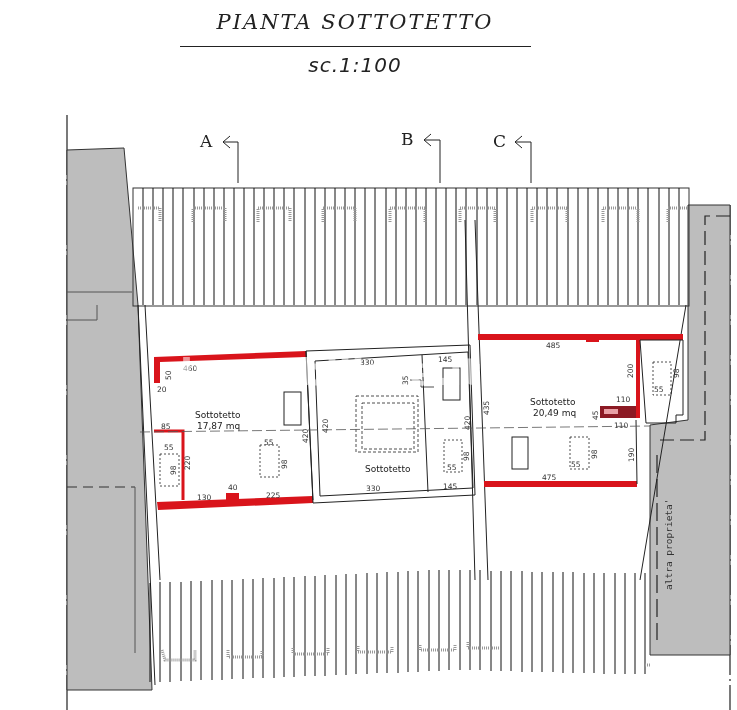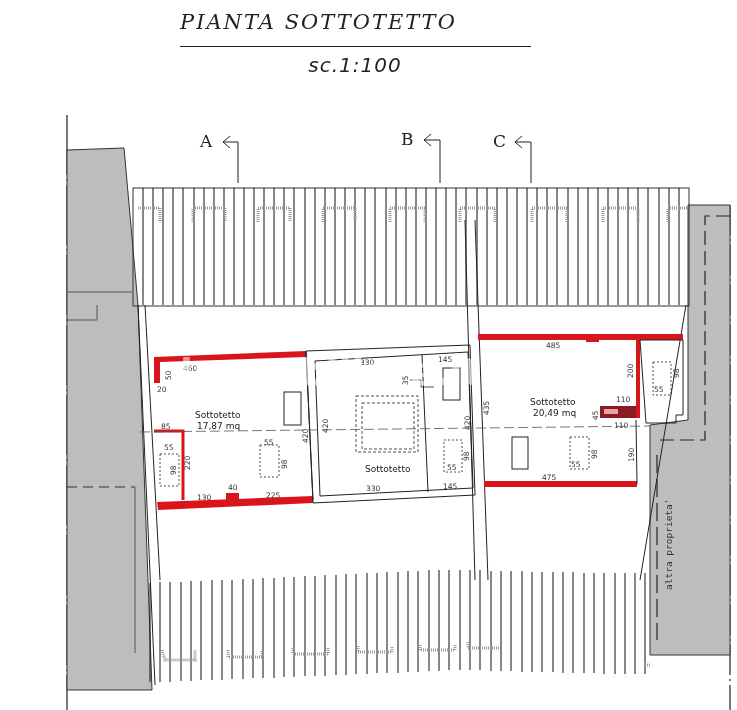--- a/index.html
+++ b/index.html
@@ -1,18 +1,18 @@
 <!DOCTYPE html>
 <html><head>
   <meta charset="utf-8">
   <style>
     html, body { margin: 0; padding: 0; background: #ffffff; }
     body { width: 737px; height: 710px; position: relative; overflow: hidden;
            font-family: "DejaVu Sans", sans-serif; }
-    .title { position: absolute; left: 180px; top: 10px; width: 350px; text-align: left;
+    .title { position: absolute; left: 180px; top: 10px; width: 350px; text-align: center;
              font-family: "DejaVu Serif", serif; font-style: italic; font-size: 21px;
              letter-spacing: 2px; color: #222; }
     .title-rule { position: absolute; left: 180px; top: 46px; width: 351px; height: 0;
                   border-top: 1.5px solid #222; }
     .scale { position: absolute; left: 180px; top: 53px; width: 350px; text-align: center;
              font-family: "DejaVu Sans", sans-serif; font-style: italic; font-size: 20px;
              letter-spacing: 1px; color: #222; }
     .scale .num { }
     svg#plan { position: absolute; left: 0; top: 0; }
     .sec { font-family: "DejaVu Serif", serif; font-size: 17px; fill: #222; }

